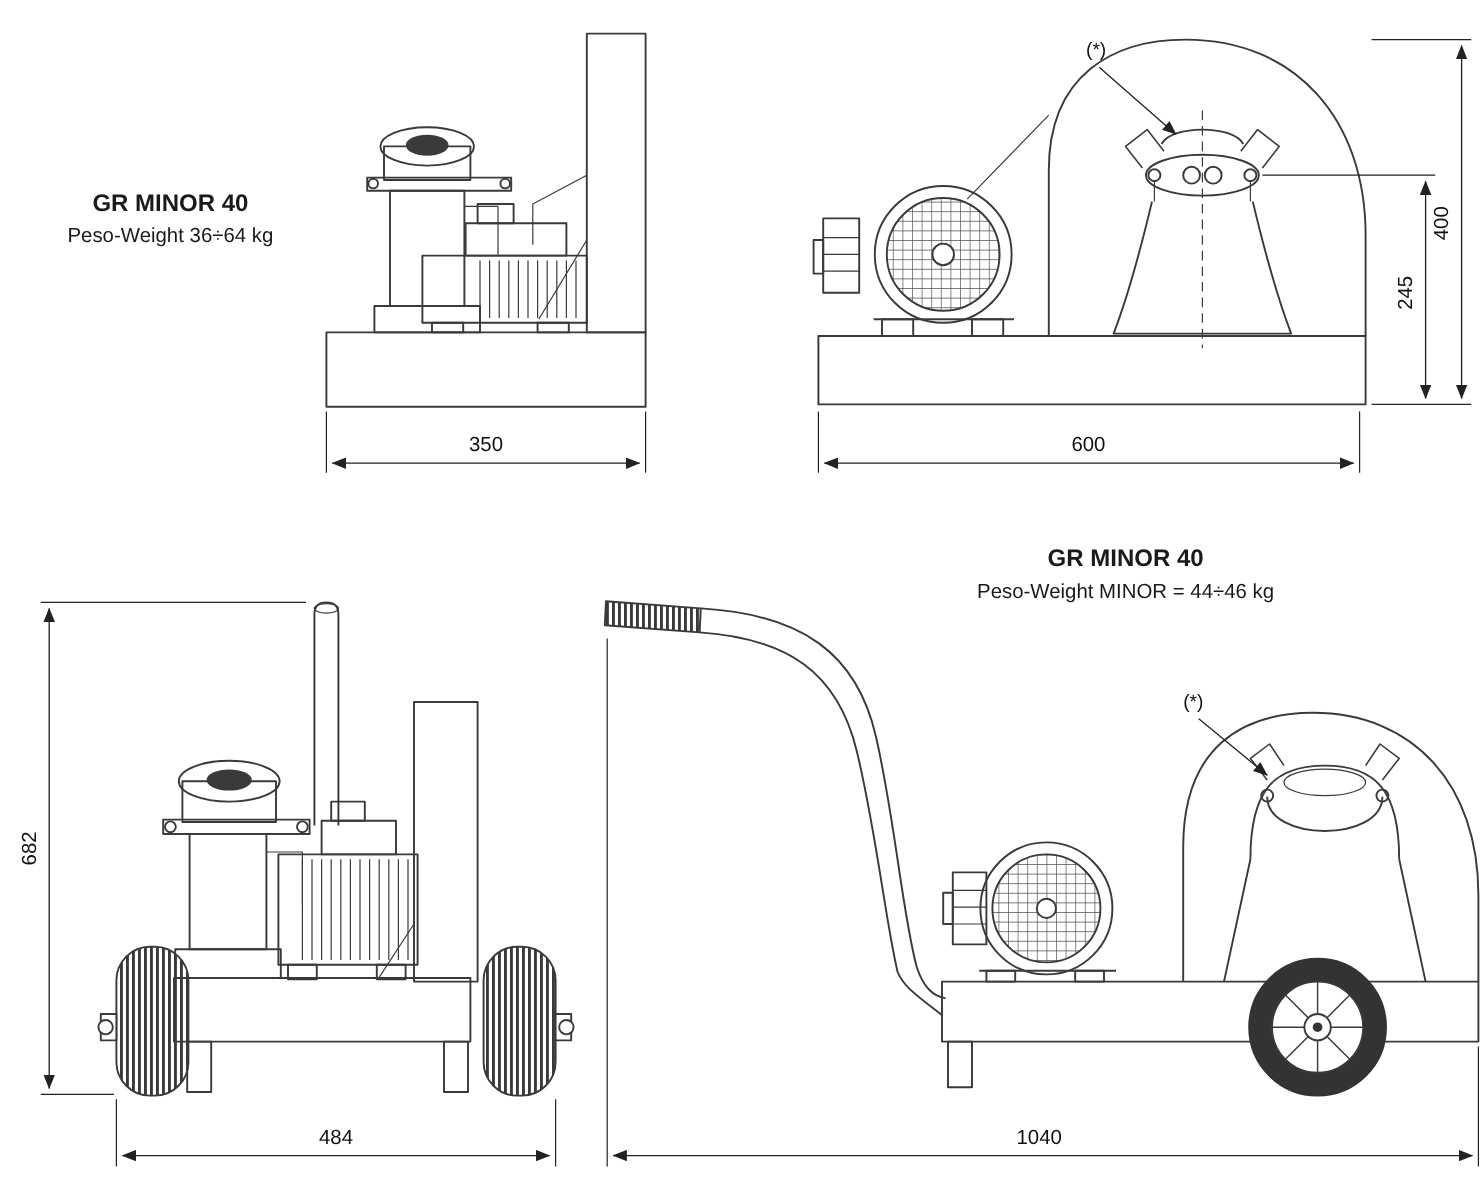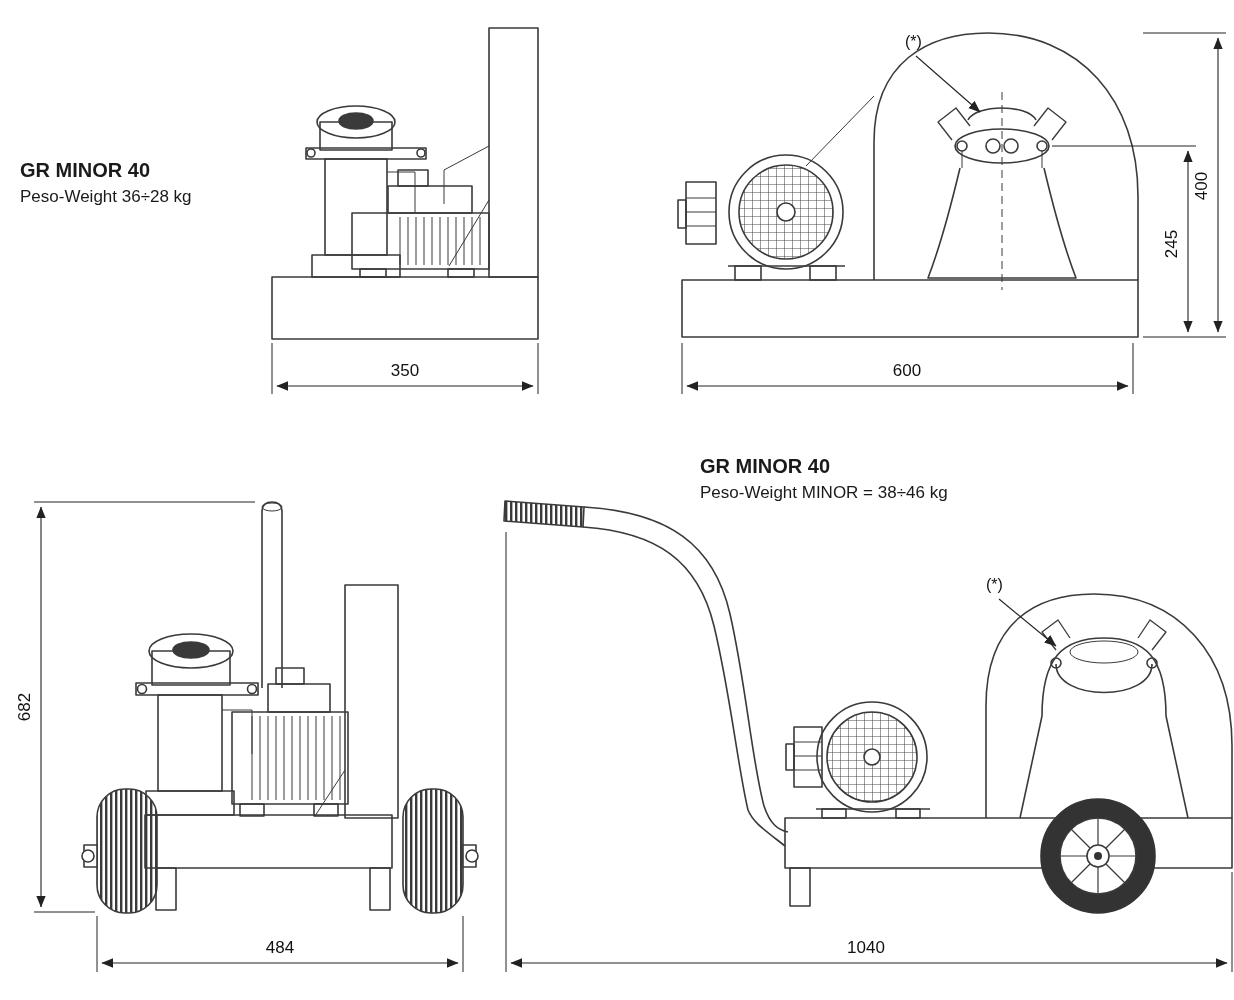--- a/index.html
+++ b/index.html
@@ -1,38 +1,38 @@
 <!DOCTYPE html>
 <html><head>
 <meta charset="utf-8">
 <style>
   html,body{margin:0;padding:0;background:#ffffff;}
   .page{position:relative;width:1234px;height:1000px;background:#fff;overflow:hidden;
         font-family:"Liberation Sans",sans-serif;color:#1a1a1a;}
-  .title-block{position:absolute;text-align:left;line-height:1.45;}
+  .title-block{position:absolute;text-align:center;line-height:1.45;}
   .tb-title{font-weight:bold;font-size:20px;}
   .tb-sub{font-size:17px;}
   svg text{font-family:"Liberation Sans",sans-serif;font-size:17px;fill:#111;}
   svg text.ann{font-size:16px;}
 </style>
 </head>
 <body>
 
 <div class="page">
 
   
   <div class="title-block" style="left:20px;top:156px;width:244px;">
     <div class="tb-title">GR MINOR 40</div>
-    <div class="tb-sub">Peso-Weight 36÷28 kg</div>
+    <div class="tb-sub">Peso-Weight 36÷64 kg</div>
   </div>
 
   
   <div class="title-block" style="left:700px;top:452px;width:476px;">
     <div class="tb-title">GR MINOR 40</div>
-    <div class="tb-sub">Peso-Weight  MINOR = 38÷46 kg</div>
+    <div class="tb-sub">Peso-Weight  MINOR = 44÷46 kg</div>
   </div>
 
   <svg width="1234" height="1000" viewBox="0 0 1234 1000">
     <defs>
       <marker id="arr" viewBox="0 0 10 8" refX="9.5" refY="4" markerWidth="12" markerHeight="10" markerUnits="userSpaceOnUse" orient="auto-start-reverse">
         <path d="M0 0 L10 4 L0 8 Z" fill="#222"></path>
       </marker>
       <pattern id="mesh" width="8" height="8" patternUnits="userSpaceOnUse">
         <path d="M0 0H8M0 0V8" stroke="#4a4a4a" stroke-width="1.1" fill="none"></path>
       </pattern>

